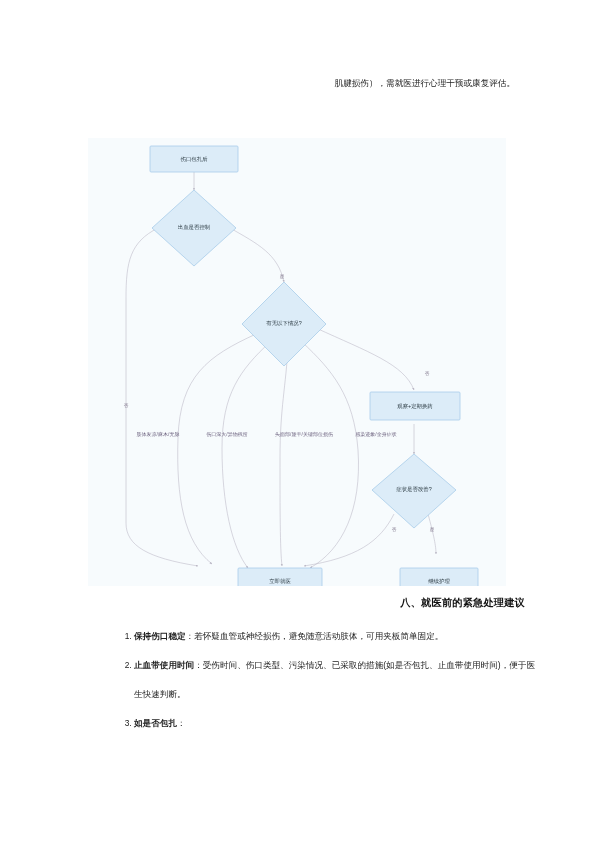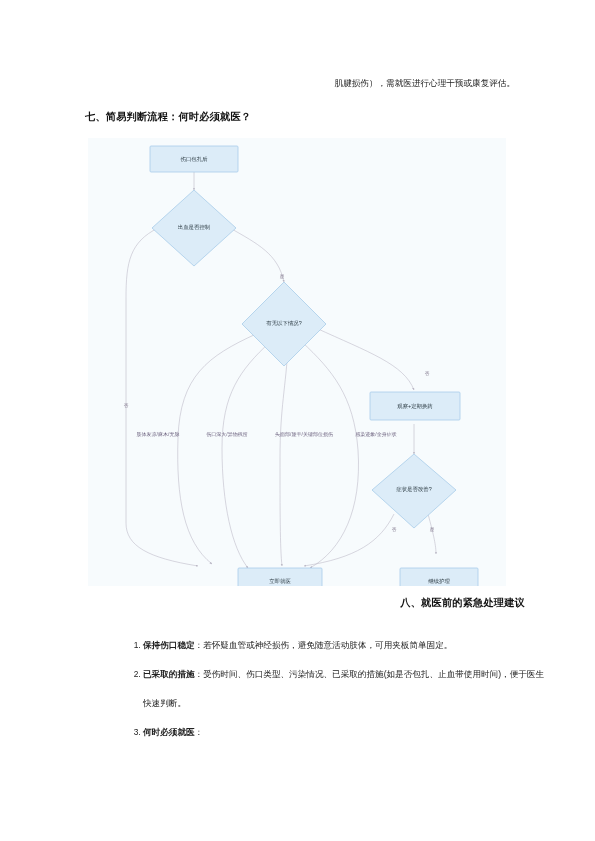--- a/index.html
+++ b/index.html
@@ -46,35 +46,34 @@
     font-family:"Liberation Sans","DejaVu Sans",sans-serif;
     font-size:5px;fill:#6e6480;
     text-anchor:middle;dominant-baseline:middle;
   }
   .shape{fill:#dcecf8;stroke:#a8cdea;stroke-width:.8;}
   .edge{fill:none;stroke:#b9b6c4;stroke-width:.55;}
   .arrowhead{fill:#b9b6c4;}
 
   ol.tips{
     position:absolute;left:108px;top:618px;width:406px;
-    margin:13px;padding:0 0 0 22px;
+    margin:4px;padding:0 0 0 22px;
     font-size:8.6px;line-height:29px;color:#222;
   }
   ol.tips li{margin:0 0 0 0;padding:0;}
   ol.tips li::marker{font-size:8.4px;color:#222;}
   ol.tips b{font-weight:bold;}
 </style>
 </head>
 <body>
 
 <div class="page">
 
   <div class="lead-line">肌腱损伤），需就医进行心理干预或康复评估。</div>
 
-  <div class="h2" id="h2-seven">七、简易判断流程：何时必须就医？</div>
 
   <div class="figure">
     <svg width="418" height="448" viewBox="0 0 418 448">
       <defs>
         <marker id="ah" markerWidth="5" markerHeight="5" refX="4.2" refY="2" orient="auto">
           <path d="M0,0 L4.6,2 L0,4 z" class="arrowhead"></path>
         </marker>
       </defs>
 
       <path class="edge" d="M106,34 L106,52" marker-end="url(#ah)"></path>
@@ -144,20 +143,20 @@
     </svg>
   </div>
 
   <div class="h2" id="h2-eight">八、就医前的紧急处理建议</div>
 
   <ol class="tips">
     <li>
       <b>保持伤口稳定</b><span>：</span><span>若怀疑血管或神经损伤，避免随意活动肢体，可用夹板简单固定。</span>
     </li>
     <li>
-      <b>已采取的措施</b><span>：</span><span>受伤时间、伤口类型、污染情况、已采取的措施(如是否包扎、止血带使用时间)，便于医生快速判断。</span>
+      <b>止血带使用时间</b><span>：</span><span>受伤时间、伤口类型、污染情况、已采取的措施(如是否包扎、止血带使用时间)，便于医生快速判断。</span>
     </li>
     <li>
-      <b>何时必须就医</b><span>：</span><span></span>
+      <b>如是否包扎</b><span>：</span><span></span>
     </li>
   </ol>
 
 </div>
 
 </body></html>

